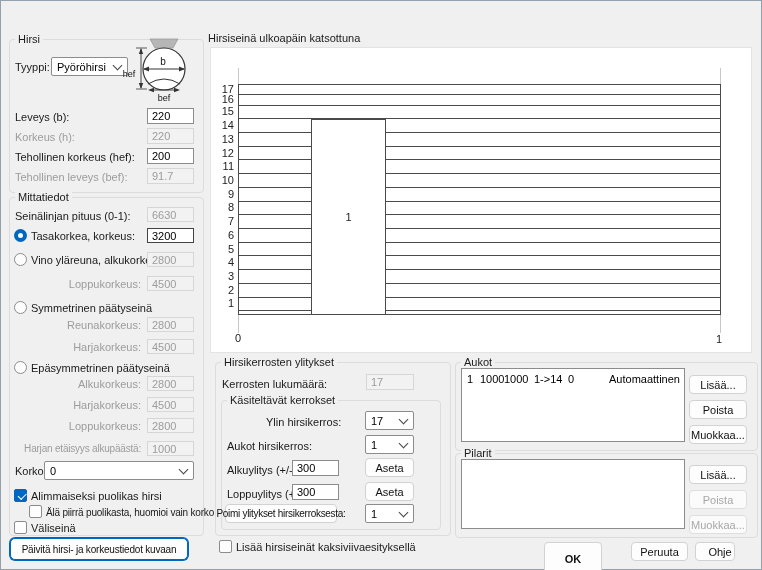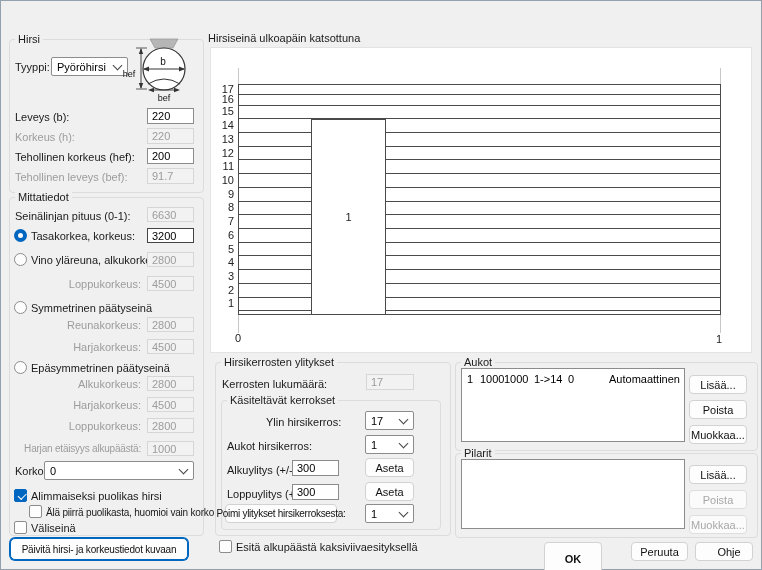--- a/index.html
+++ b/index.html
@@ -225,21 +225,21 @@
   <div class="input" style="left:291px;top:483px;width:47px;height:16px;">300</div>
   <button class="btn" style="left:364px;top:481px;width:49px;height:19px;">Aseta</button>
 
   <button class="btn sm" style="left:224px;top:503px;width:112px;height:19px;">Poimi ylitykset hirsikerroksesta:</button>
   <div class="combo" style="left:364px;top:503px;width:49px;height:19px;">
     <span>1</span>
     <span class="chev"></span>
   </div>
 
   <span class="check" style="left:218px;top:539px;"></span>
-  <span class="lbl" style="left:235px;top:540px;">Esitä alkupäästä kaksiviivaesityksellä</span>
+  <span class="lbl" style="left:235px;top:540px;">Lisää hirsiseinät kaksiviivaesityksellä</span>
 
   <div class="group" style="left:454px;top:361px;width:301px;height:87px;"></div>
   <span class="group-label" style="left:460px;top:355px;">Aukot</span>
   <div class="listbox" style="left:460px;top:367px;width:224px;height:74px;">
     <div class="lrow" style="left:0;top:4px;width:222px;height:13px;">
       <span style="position:absolute;left:5px;">1</span>
       <span style="position:absolute;left:18px;">1000</span>
       <span style="position:absolute;left:42px;">1000</span>
       <span style="position:absolute;left:72px;">1-&gt;14</span>
       <span style="position:absolute;left:106px;">0</span>
@@ -252,15 +252,15 @@
 
   <div class="group" style="left:454px;top:452px;width:301px;height:83px;"></div>
   <span class="group-label" style="left:460px;top:446px;">Pilarit</span>
   <div class="listbox" style="left:460px;top:458px;width:224px;height:70px;"></div>
   <button class="btn" style="left:688px;top:464px;width:58px;height:19px;">Lisää...</button>
   <button class="btn dis" style="left:688px;top:489px;width:58px;height:19px;">Poista</button>
   <button class="btn dis" style="left:688px;top:514px;width:58px;height:19px;">Muokkaa...</button>
 
   <button class="btn" style="left:543px;top:541px;width:58px;height:33px;font-weight:bold;">OK</button>
   <button class="btn" style="left:630px;top:541px;width:57px;height:19px;">Peruuta</button>
-  <button class="btn" style="left:694px;top:541px;width:58px;height:19px;padding-left:16px;">Ohje</button>
+  <button class="btn" style="left:694px;top:541px;width:40px;height:19px;padding-left:16px;">Ohje</button>
 
 </div>
 
 </body></html>

